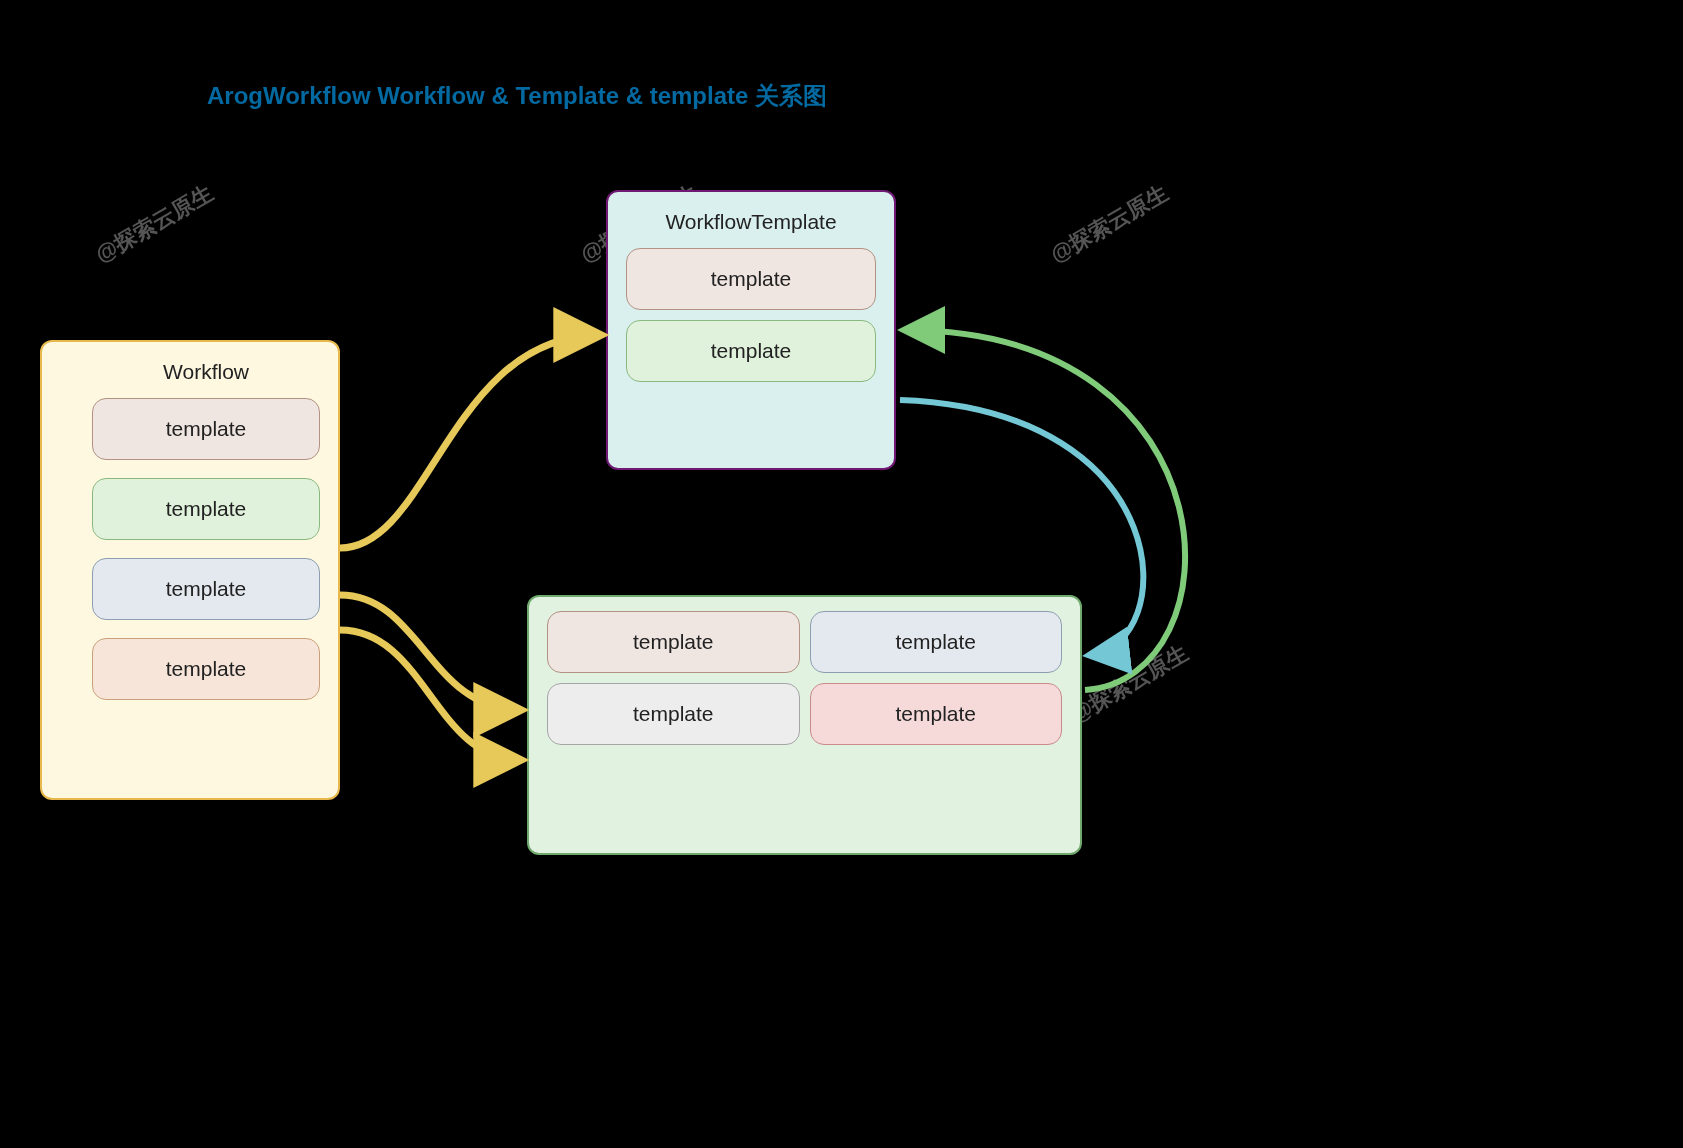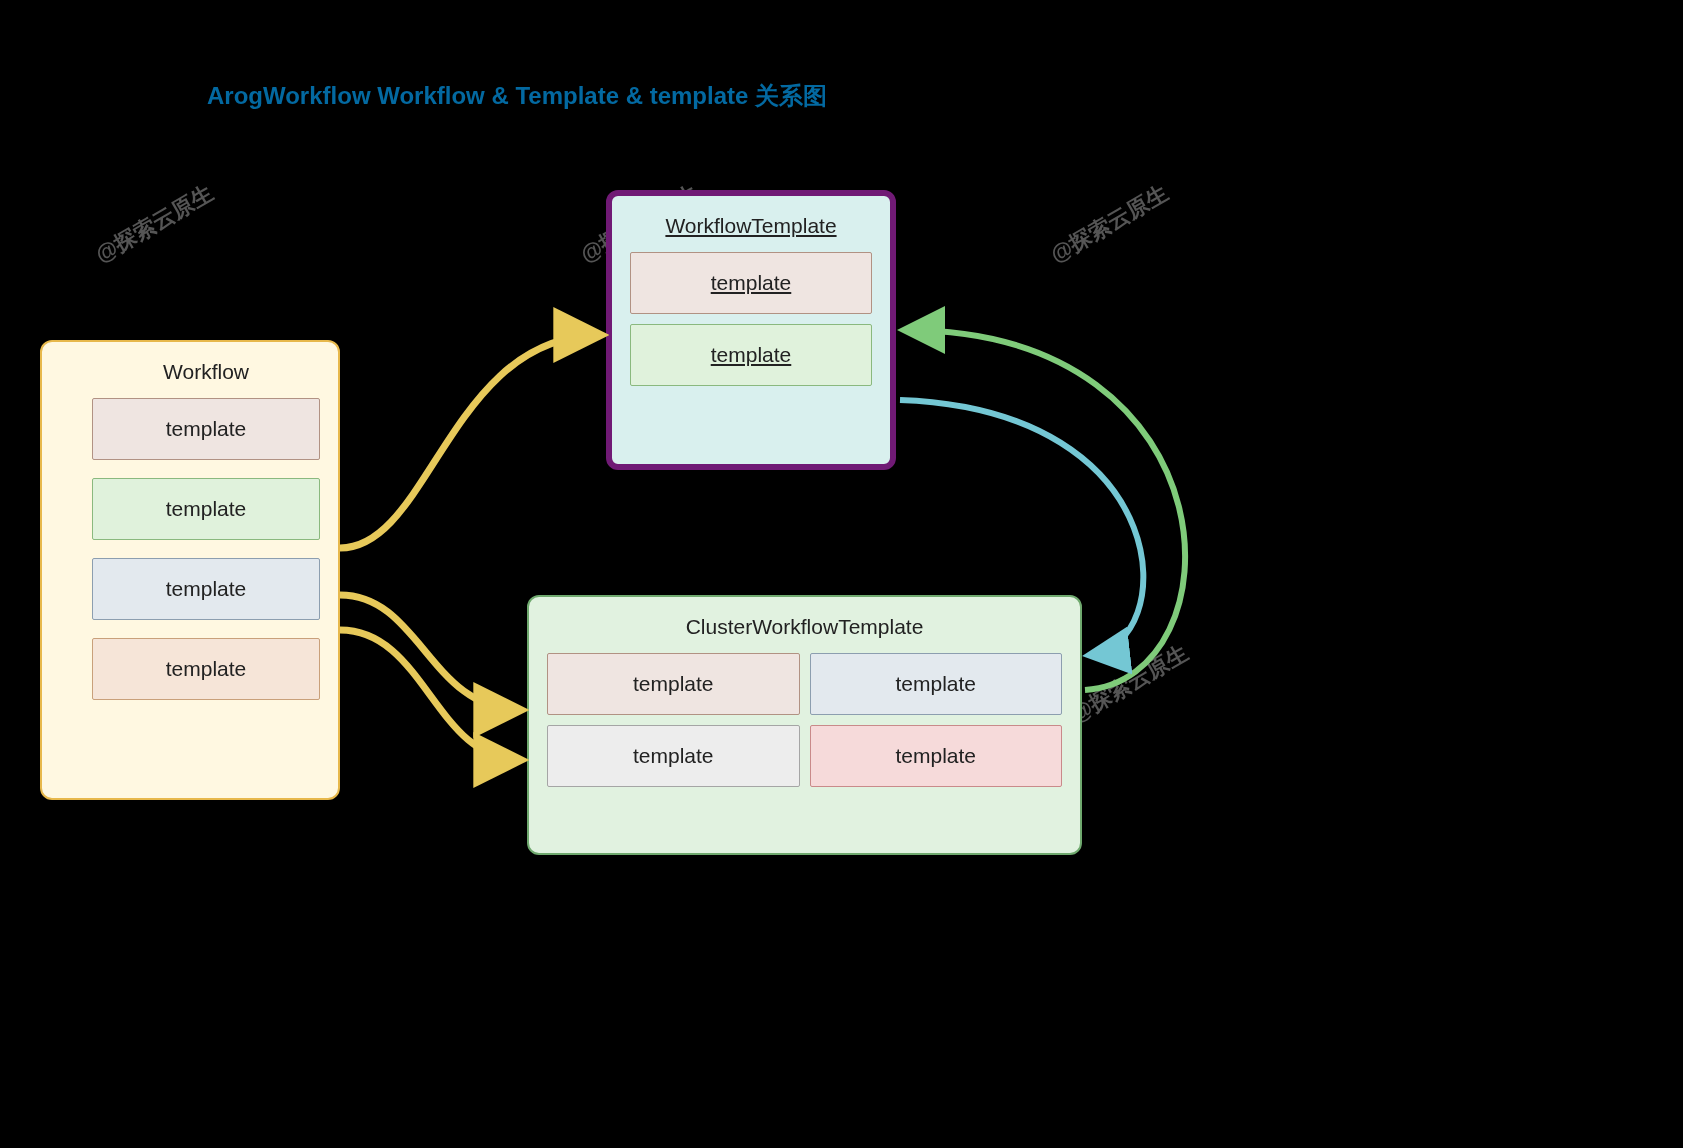--- a/index.html
+++ b/index.html
@@ -65,33 +65,32 @@
     grid-template-columns: 1fr 1fr;
     gap: 10px;
     padding: 0 18px 18px 18px;
   }
   .slot {
     box-sizing: border-box;
     height: 62px;
     line-height: 60px;
     font-size: 21px;
     border: 1px solid #888;
-    border-radius: 2px;
+    border-radius: 14px;
   }
   
   .workflow {
     background: #FFF8E1;
     border: 2px solid #E7B84B;
     padding-left: 32px;
   }
   
   .wftpl {
     background: #D9F0EE;
-    border: 6px solid #701a75;
-    text-decoration: underline;
+    border: 2px solid #701a75;
   }
   
   .cwftpl {
     background: #E1F2E0;
     border: 2px solid #6FA96E;
   }
   
   .c-pink  { background:#EFE5E1; border-color:#B19283; }
   .c-green { background:#E0F2DC; border-color:#8AB97E; }
   .c-blue  { background:#E3E9EE; border-color:#8C9EAF; }
@@ -132,21 +131,20 @@
 
     <div class="box wftpl" style="left:576px; top:120px; width:290px; height:280px;">
       <div class="label">WorkflowTemplate</div>
       <div class="slotcol" style="gap:10px;">
         <div class="slot c-pink">template</div>
         <div class="slot c-green">template</div>
       </div>
     </div>
 
     <div class="box cwftpl" style="left:497px; top:525px; width:555px; height:260px;">
-      <div class="label">ClusterWorkflowTemplate</div>
       <div class="slotgrid">
         <div class="slot c-pink">template</div>
         <div class="slot c-blue">template</div>
         <div class="slot c-gray">template</div>
         <div class="slot c-rose">template</div>
       </div>
     </div>
 
     <svg class="arrows" viewBox="0 0 1400 880">
       <defs>

